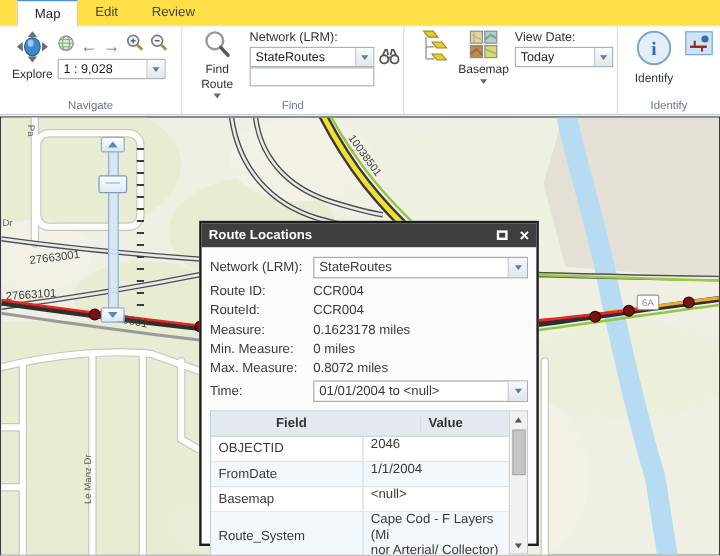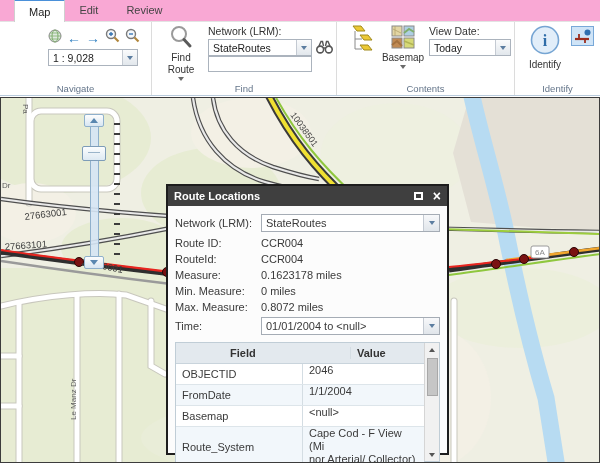--- a/index.html
+++ b/index.html
@@ -1,20 +1,20 @@
 <!DOCTYPE html>
 <html><head>
 <meta charset="utf-8">
 <style>
   * { margin:0; padding:0; box-sizing:border-box; }
   html,body { width:600px; height:463px; font-family:"Liberation Sans","DejaVu Sans",sans-serif; background:#fff; overflow:hidden; }
 
   
   .ribbon { width:600px; height:97px; background:#fff; }
-  .tabstrip { height:22px; background:#f9a8d4; display:flex; align-items:flex-end; border-bottom:1px solid #e3e3e3; }
+  .tabstrip { height:22px; background:#fde047; display:flex; align-items:flex-end; border-bottom:1px solid #e3e3e3; }
   .tab { font-size:11px; color:#444; padding:3px 14px; height:22px; display:flex; align-items:center; justify-content:center; cursor:default; }
   .tab.active { background:#fff; border:1px solid #cfcfcf; border-bottom:none; border-top:2px solid #4a90d9; color:#222; margin-bottom:-1px; height:23px; }
   .tab:first-child { margin-left:14px; }
   .ribbon-body { height:74px; display:flex; border-bottom:1px solid #b9cbdc; background:#fff; }
   .rgroup { position:relative; border-right:1px solid #dcdcdc; height:100%; }
   .rgroup-label { position:absolute; bottom:1px; left:0; right:0; text-align:center; font-size:9.5px; color:#64758a; }
   .g-navigate { width:152px; } .g-find { width:185px; } .g-contents { width:178px; } .g-identify { width:85px; }
 
   .bigbtn { display:flex; flex-direction:column; align-items:center; font-size:10px; color:#333; position:absolute; }
   .bigbtn .lbl { margin-top:1px; line-height:11px; }
@@ -99,20 +99,33 @@
 
 <div class="ribbon">
   <div class="tabstrip">
     <div class="tab active">Map</div>
     <div class="tab">Edit</div>
     <div class="tab">Review</div>
   </div>
   <div class="ribbon-body">
 
     <div class="rgroup g-navigate">
+      <div class="bigbtn explore">
+        <span>
+          <svg width="28" height="28" viewBox="0 0 28 28">
+            <polygon points="14,1 18,6 10,6" fill="#6d6d6d"></polygon>
+            <polygon points="14,27 18,22 10,22" fill="#6d6d6d"></polygon>
+            <polygon points="1,14 6,10 6,18" fill="#6d6d6d"></polygon>
+            <polygon points="27,14 22,10 22,18" fill="#6d6d6d"></polygon>
+            <ellipse cx="14" cy="14" rx="6.5" ry="7.5" fill="#3f87c9" stroke="#2a5f93"></ellipse>
+            <ellipse cx="12.5" cy="11" rx="2.5" ry="3" fill="#9ec7ea"></ellipse>
+          </svg>
+        </span>
+        <span class="lbl">Explore</span>
+      </div>
       <div class="nav-icon-row">
         <span>
           <svg width="14" height="14" viewBox="0 0 14 14">
             <circle cx="7" cy="7" r="6" fill="#dfe9df" stroke="#8a8a8a"></circle>
             <ellipse cx="7" cy="7" rx="3" ry="6" fill="none" stroke="#7fae6d"></ellipse>
             <path d="M1,7 H13 M2,4 H12 M2,10 H12" stroke="#7fae6d" stroke-width="0.8" fill="none"></path>
           </svg>
         </span>
         <span class="arrow-glyph">←</span>
         <span class="arrow-glyph">→</span>
@@ -202,21 +215,20 @@
       </div>
       <div class="contents-col">
         <div class="field-label">View Date:</div>
         <div class="combo" style="width:82px;">
           <span class="cval">Today</span>
           <span class="cbtn">
               <span class="tri-down"></span>
             </span>
         </div>
       </div>
-      <div class="rgroup-label">Contents</div>
     </div>
 
     <div class="rgroup g-identify" style="border-right:none;">
       <div class="bigbtn identifybtn">
         <span>
           <svg width="32" height="32" viewBox="0 0 32 32">
             <circle cx="16" cy="16" r="13.5" fill="#e2eef9" stroke="#76a5d3" stroke-width="1.6"></circle>
             <text x="16" y="22" text-anchor="middle" font-size="16" font-family="Liberation Serif, DejaVu Serif, serif" fill="#2f6da8" font-weight="bold">i</text>
           </svg>
         </span>
@@ -420,21 +432,21 @@
               </div>
               <div class="dt-row">
                 <span class="c1">Basemap</span>
                 <span class="c2">
                   <div>&lt;null&gt;</div>
                 </span>
               </div>
               <div class="dt-row alt">
                 <span class="c1">Route_System</span>
                 <span class="c2">
-                  <div>Cape Cod - F View (Mi</div>
+                  <div>Cape Cod - F Layers (Mi</div>
                   <div>nor Arterial/ Collector)</div>
                 </span>
               </div>
             </div>
         </div>
         <div class="dt-scroll">
           <span class="sc-btn">
               <span class="tri-up-g"></span>
             </span>
           <span class="sc-thumb"></span>

